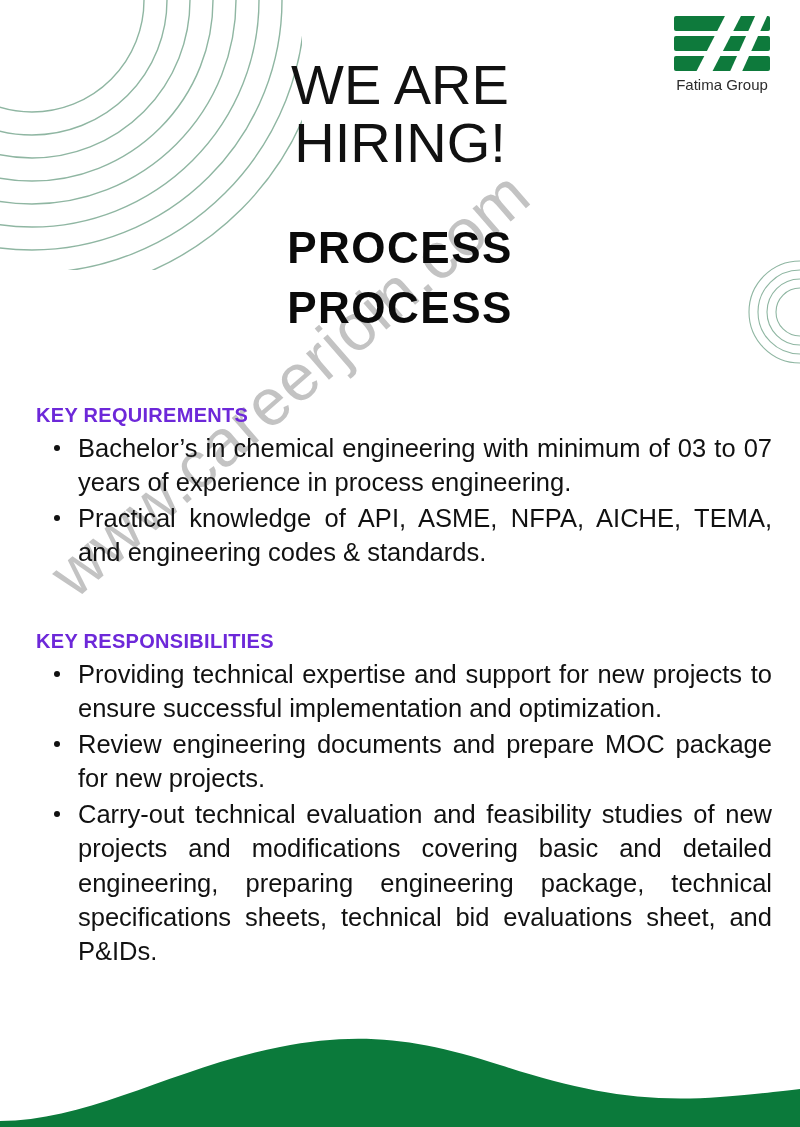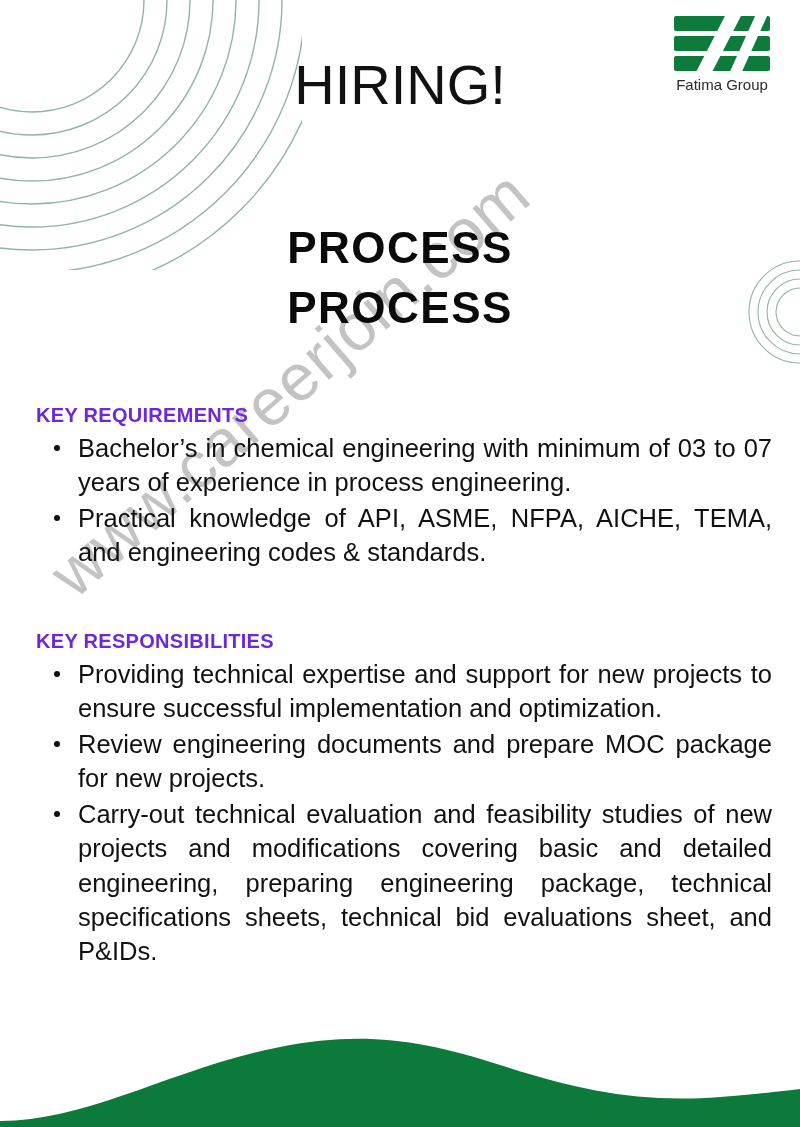--- a/index.html
+++ b/index.html
@@ -202,20 +202,21 @@
         <rect x="4" y="22" width="96" height="15" rx="2"></rect>
         <rect x="4" y="42" width="96" height="15" rx="2"></rect>
       </g>
     </svg>
     <span class="logo-text">Fatima Group</span>
   </div>
 
   <div class="watermark">www.careerjoin.com</div>
 
   <div class="hiring">
+    <span>WE ARE</span>
     <span>HIRING!</span>
   </div>
 
   <div class="job-title">
     <span>PROCESS</span>
     <span>PROCESS</span>
   </div>
 
   <div class="content">
 

